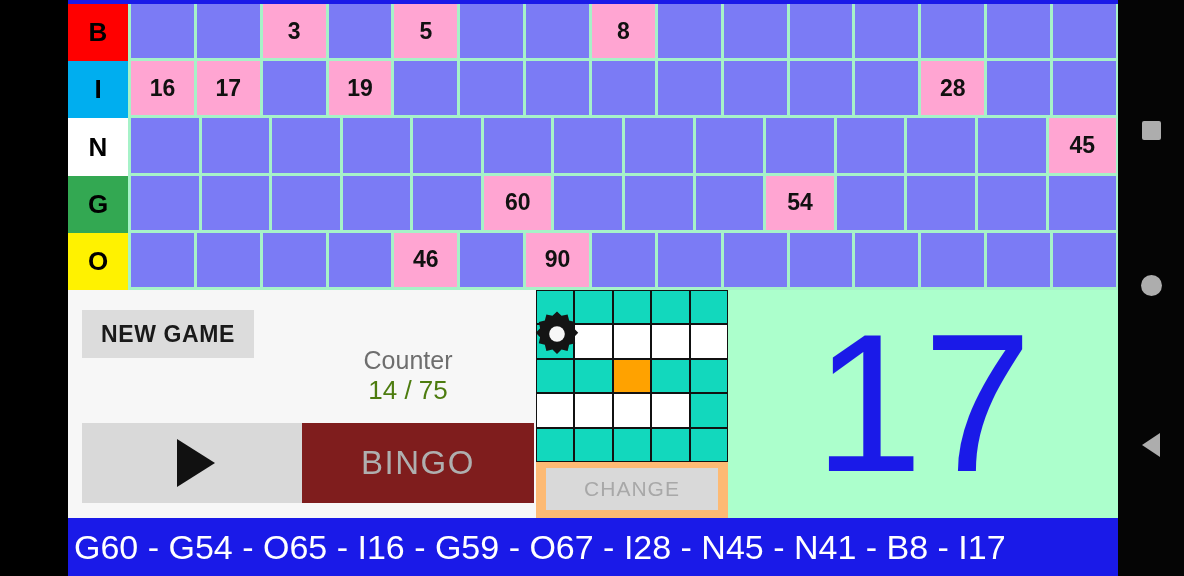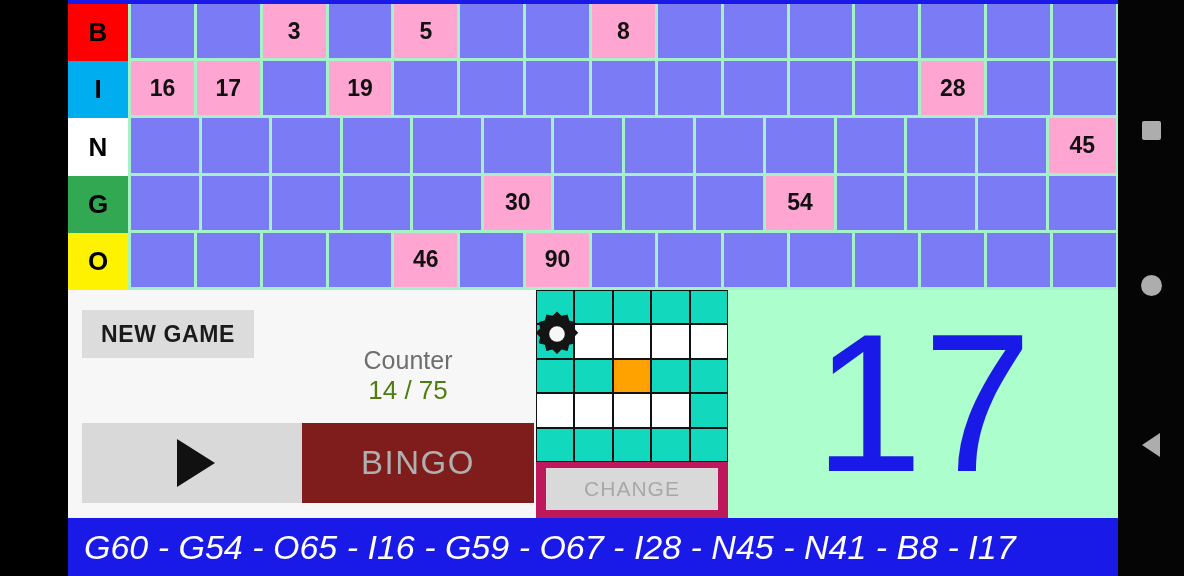--- a/index.html
+++ b/index.html
@@ -66,21 +66,21 @@
   }
   #bingo-btn {
     position:absolute; left:234px; top:133px; width:232px; height:80px;
     background:#7f1d1d; border:none; cursor:pointer;
     color:#AFAFAF; font-size:33px; letter-spacing:1.5px;
     font-family:"Liberation Sans", sans-serif;
   }
 
   
   #pattern-wrap {
-    width:192px; height:228px; background:#be185d;
+    width:192px; height:228px; background:#fdba74;
     display:flex; flex-direction:column; align-items:center;
   }
   #pattern-grid {
     width:192px; height:172px; background:#111;
     display:grid; grid-template-columns:repeat(5,1fr); grid-template-rows:repeat(5,1fr);
     gap:2px; padding:1px;
   }
   .pcell { width:100%; height:100%; }
   .pcell.on   { background:#12D8BD; }
   .pcell.off  { background:#FFFFFF; }
@@ -96,22 +96,22 @@
   #current-number {
     flex:1; height:228px; background:#ACFFCC;
     display:flex; align-items:center; justify-content:center;
     color:#1A1AE8; font-size:196px; font-weight:normal; line-height:1;
     font-family:"Liberation Sans", sans-serif;
   }
 
   
   #history {
     position:absolute; left:0; top:518px; width:1050px; height:58px;
-    background:#1A1AE8; display:flex; align-items:center; padding-left:16px;
-    color:#fff; font-size:34px; white-space:nowrap; overflow:hidden;font-style:italic;
+    background:#1A1AE8; display:flex; align-items:center; padding-left:6px;
+    color:#fff; font-size:34px; white-space:nowrap; overflow:hidden;
   }
 
   
   #navbar { position:absolute; left:1118px; top:0; width:66px; height:576px; background:#050505; }
   .nav-btn {
     position:absolute; left:50%; transform:translateX(-50%);
     background:transparent; border:none; cursor:pointer;
     display:flex; align-items:center; justify-content:center; width:40px; height:40px;
   }
   #nav-recents { top:110px; }
@@ -194,21 +194,21 @@
           </div>
         </div>
         <div class="board-row">
           <div class="hdr hdr-G">G</div>
           <div class="cells">
             <div class="cell"></div>
             <div class="cell"></div>
             <div class="cell"></div>
             <div class="cell"></div>
             <div class="cell"></div>
-            <div class="cell marked">30</div>
+            <div class="cell marked">60</div>
             <div class="cell"></div>
             <div class="cell"></div>
             <div class="cell"></div>
             <div class="cell marked">54</div>
             <div class="cell"></div>
             <div class="cell"></div>
             <div class="cell"></div>
             <div class="cell"></div>
           </div>
         </div>

